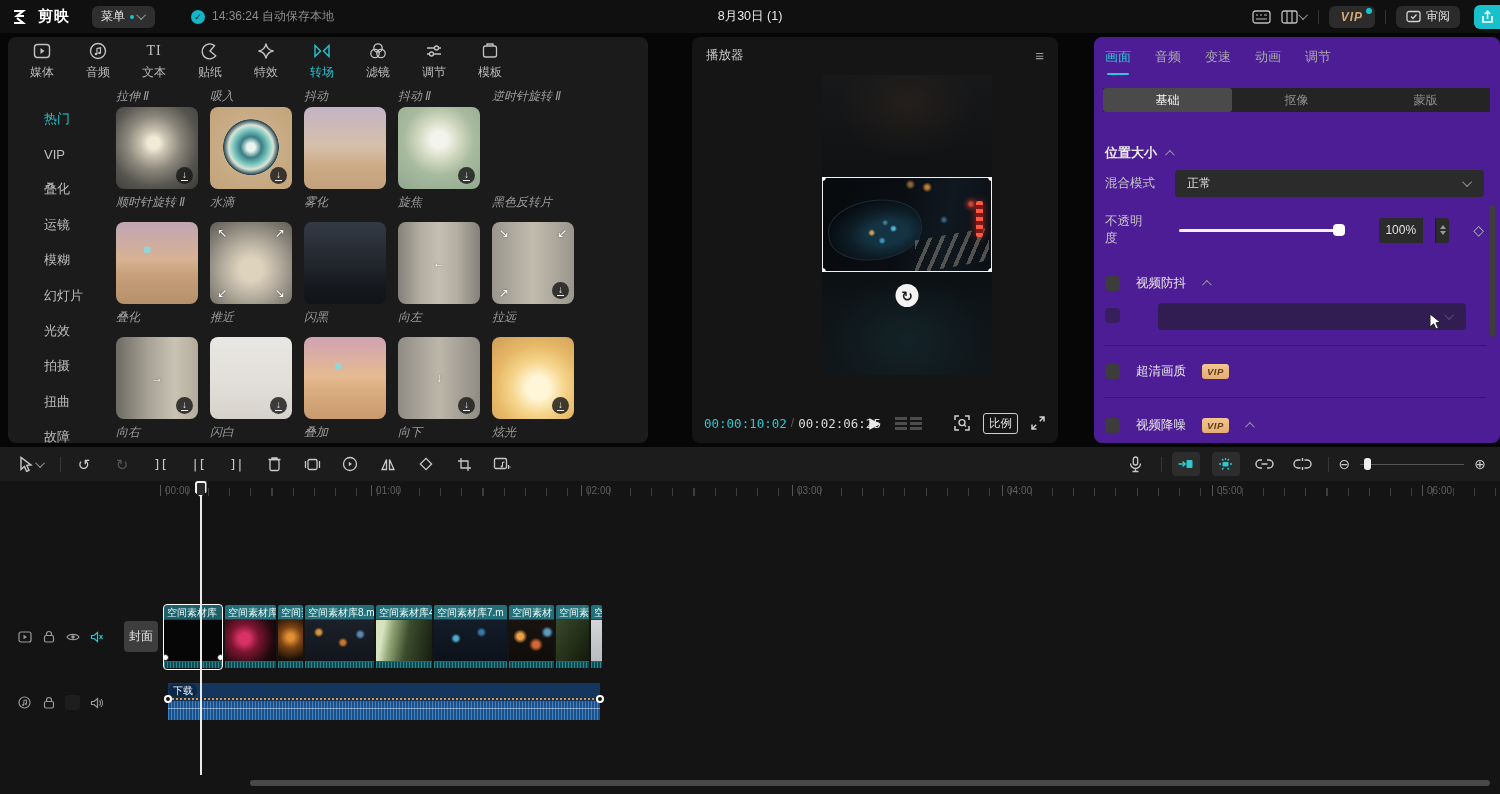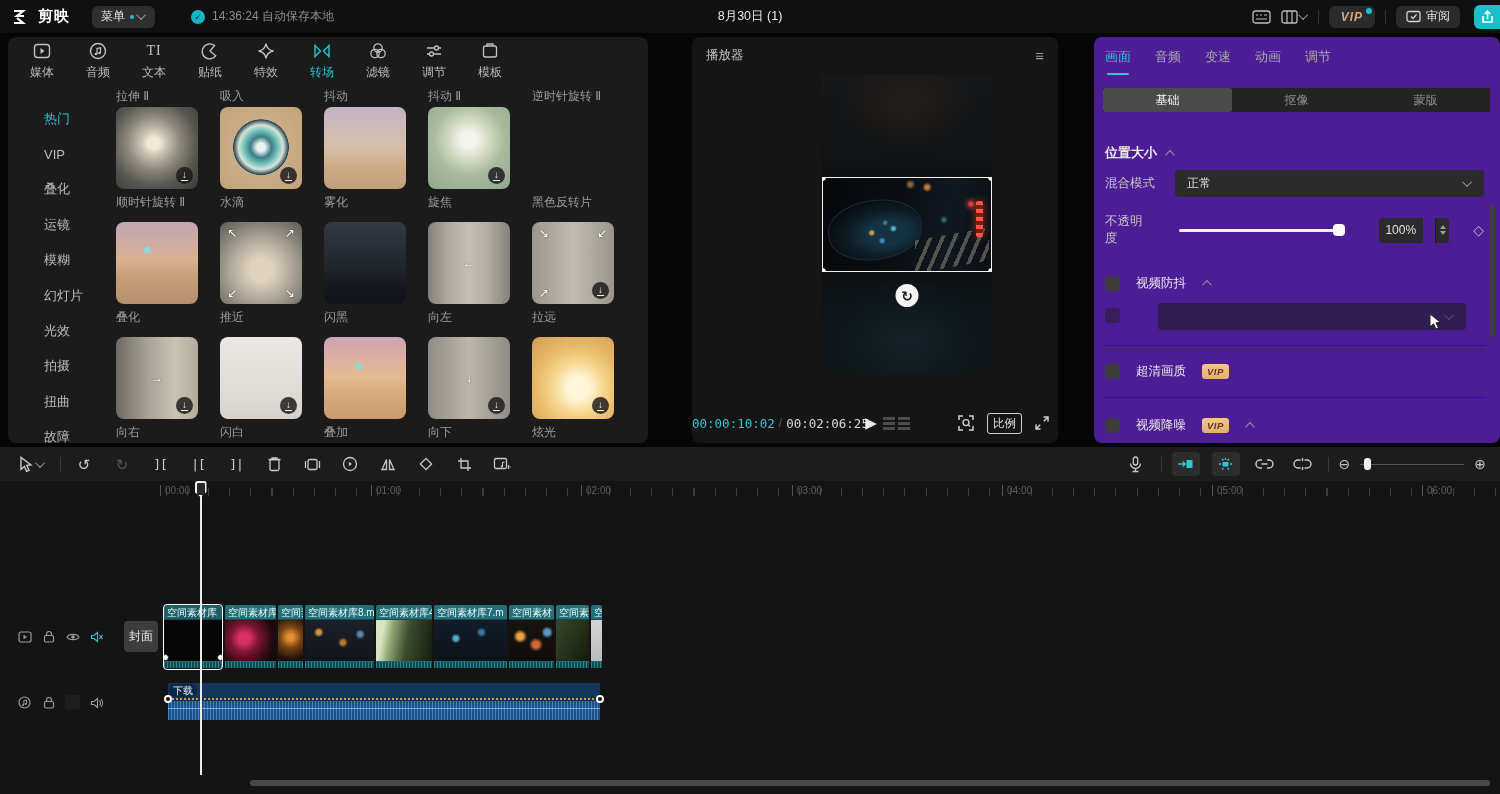--- a/index.html
+++ b/index.html
@@ -45,21 +45,21 @@
   .mtab svg { stroke:#c2c2c2; }
   .mtab.active { color:#27c4cf; }
   .mtab.active svg { stroke:#27c4cf; }
   .mtab .ti { font-size:14px; letter-spacing:1px; color:#c2c2c2; font-family:"Liberation Serif","DejaVu Serif",serif; height:20px; line-height:20px;}
 
   .mcats { position:absolute; left:0; top:48px; bottom:0; width:100px; padding-top:16px; }
   .mcat { padding-left:36px; height:35.4px; display:flex; align-items:center; color:#bcbcbc; font-size:13px; }
   .mcat.active { color:#27c4cf; }
 
   .mgrid { position:absolute; left:108px; top:48px; right:8px; bottom:0; padding-top:3px;
-    display:grid; grid-template-columns:repeat(5,82px); column-gap:22px; align-content:start; }
+    display:grid; grid-template-columns:repeat(5,82px); column-gap:12px; align-content:start;font-style:italic; }
   .glabel { height:19px; font-size:12px; color:#9c9c9c; white-space:nowrap; overflow:hidden; }
   .gitem { height:115px; }
   .gthumb { position:relative; width:82px; height:82px; border-radius:8px; overflow:hidden; }
   .gname { margin-top:5px; font-size:12px; color:#9c9c9c; white-space:nowrap; overflow:hidden; }
   .dlbadge { position:absolute; right:5px; bottom:5px; width:17px; height:17px; border-radius:50%;
     background:rgba(25,25,25,.82); color:#efefef; font-size:10px; display:flex; flex-direction:column;
     align-items:center; justify-content:center; line-height:9px; }
   .dlbadge::after { content:""; width:7px; height:1.3px; background:#efefef; margin-top:1px; }
   .arr { position:absolute; color:#fff; font-size:12px; text-shadow:0 0 2px rgba(0,0,0,.6); }
   .arr.c { left:50%; top:50%; transform:translate(-50%,-50%); }
@@ -110,21 +110,21 @@
     transform:skewY(-10deg);
     background:repeating-linear-gradient(115deg, rgba(195,185,165,.5) 0 4px, rgba(18,20,22,.05) 4px 12px); }
   .neon { position:absolute; right:5%; top:25%; width:7px; height:36px; border-radius:2px;
     background:repeating-linear-gradient(180deg, #ff5743 0 4px, #801712 4px 8px);
     box-shadow:0 0 9px rgba(255,70,45,.55); }
   .handle { position:absolute; width:8px; height:8px; background:#fff; border-radius:50%; z-index:5; }
   .h-tl{left:-5px;top:-5px;} .h-tr{right:-5px;top:-5px;} .h-bl{left:-5px;bottom:-5px;} .h-br{right:-5px;bottom:-5px;}
   .rotate-handle { position:absolute; left:50%; top:209px; transform:translateX(-50%); width:23px; height:23px;
     border-radius:50%; background:#f4f4f4; color:#1c1c1c; display:flex; align-items:center; justify-content:center;
     font-size:14px; font-weight:bold; z-index:6; }
-  .pcontrols { position:absolute; left:0; right:8px; top:366px; height:40px; display:flex; align-items:center; padding:0 0; }
+  .pcontrols { position:absolute; left:0; right:0; top:366px; height:40px; display:flex; align-items:center; padding:0 12px; }
   .tc-cur { color:#2ec7d2; font-size:12.5px; font-family:"DejaVu Sans Mono","Liberation Mono",monospace; }
   .tc-sep { color:#5e5e5e; margin:0 4px; font-size:12px; }
   .tc-dur { color:#d8d8d8; font-size:12.5px; font-family:"DejaVu Sans Mono","Liberation Mono",monospace; }
   .framelist { display:flex; gap:3px; margin-left:14px; }
   .framelist i { width:12px; height:13px; display:block;
     background:repeating-linear-gradient(180deg,#4c4c4c 0 2.5px, transparent 2.5px 5px); }
   .playbtn { position:absolute; left:50%; transform:translateX(-50%); color:#e9e9e9; font-size:15px; }
   .pright { margin-left:auto; display:flex; align-items:center; gap:12px; }
   .ratio-btn { border:1px solid #cfcfcf; border-radius:3px; color:#e3e3e3; font-size:11.5px; padding:2px 5px; }
 

